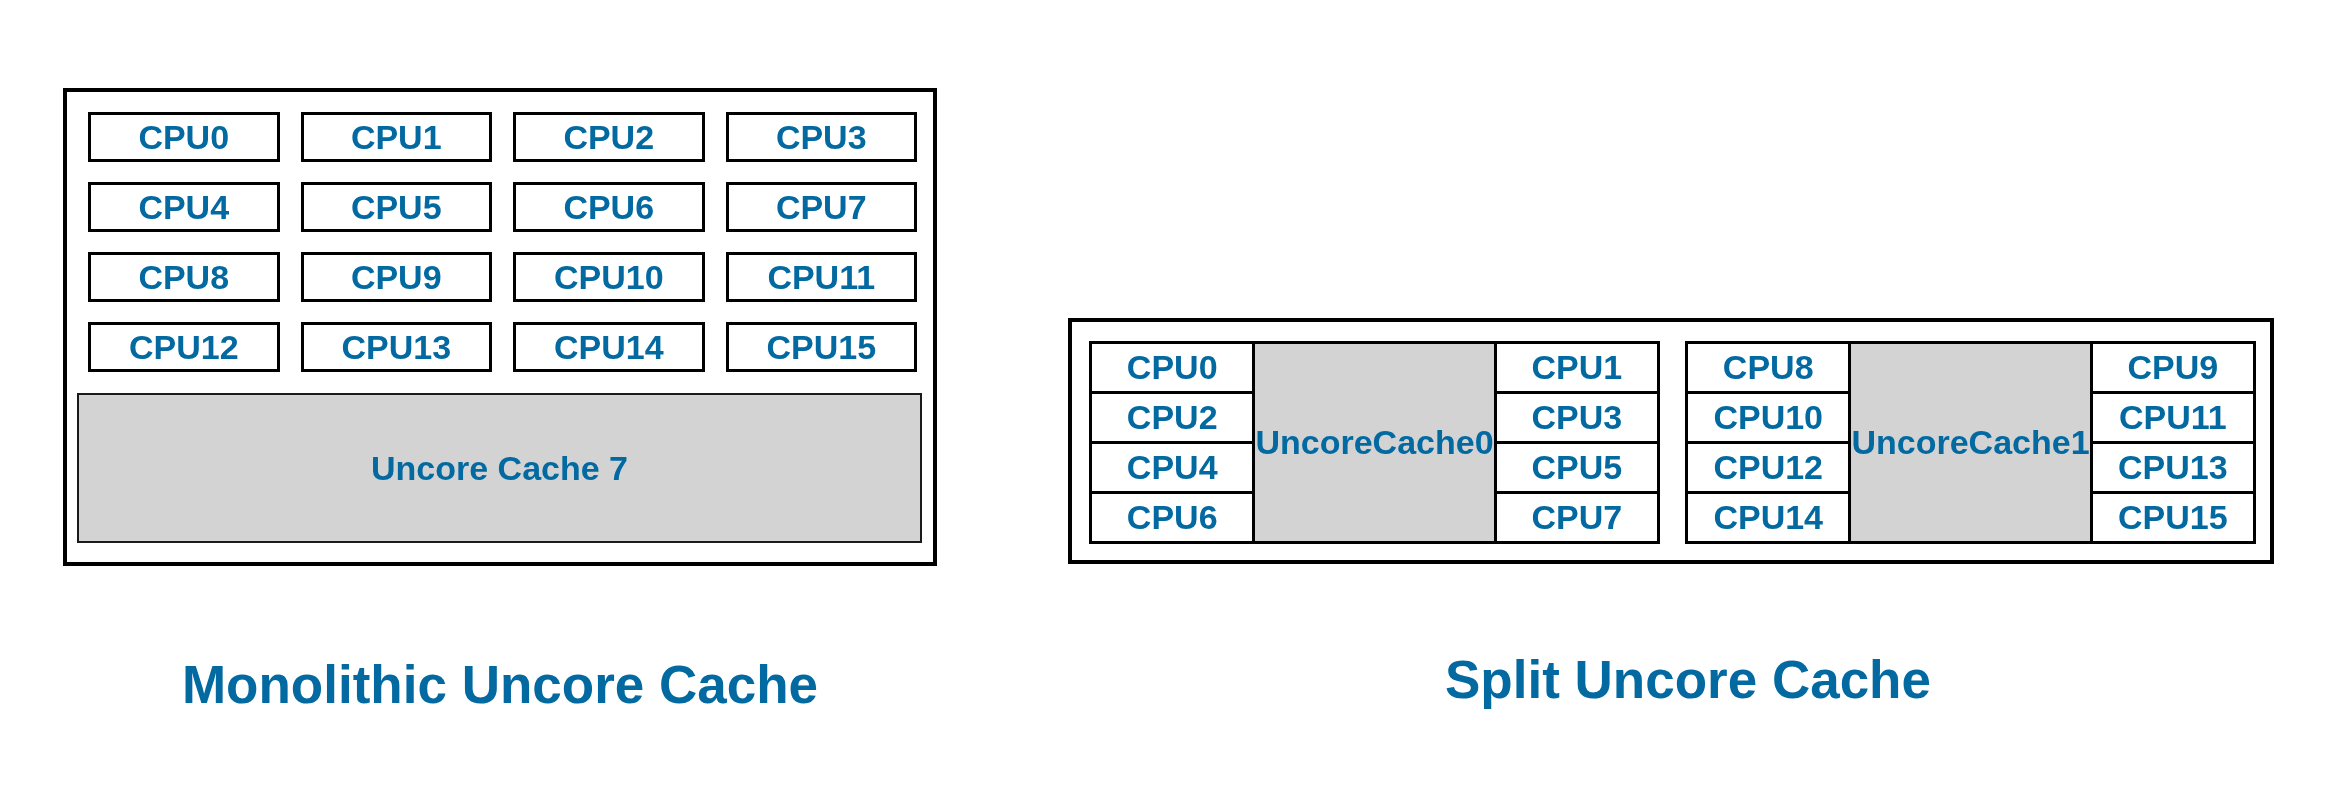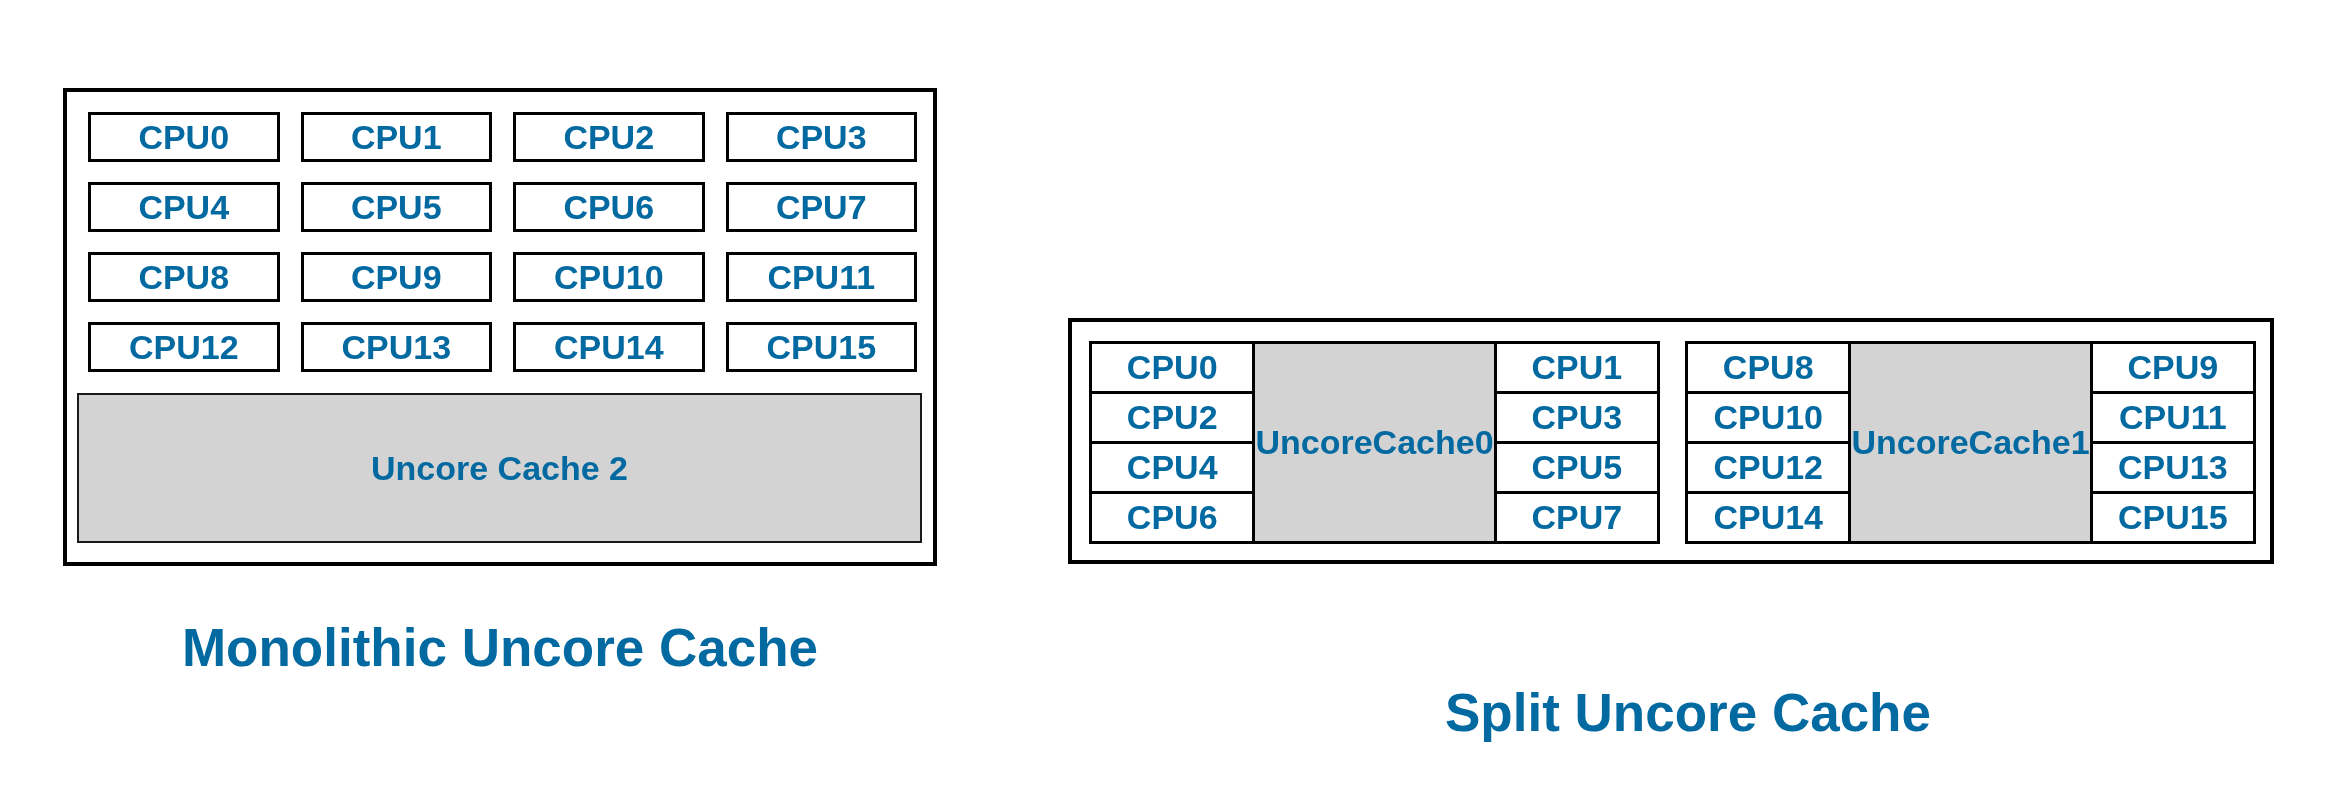--- a/index.html
+++ b/index.html
@@ -102,22 +102,22 @@
 
   
   .caption {
     position: absolute;
     font-size: 53px;
     font-weight: bold;
     text-align: center;
     line-height: 1;
     white-space: nowrap;
   }
-  .caption-mono  { left: 63px;   top: 621px; width: 874px;  }
-  .caption-split { left: 1085px; top: 686px; width: 1206px; }
+  .caption-mono  { left: 63px;   top: 658px; width: 874px;  }
+  .caption-split { left: 1085px; top: 653px; width: 1206px; }
 </style>
 </head>
 <body>
 
 <div class="canvas">
 
   <div class="mono-box">
     <div class="cpu-grid">
       <div class="cpu-box">CPU0</div>
       <div class="cpu-box">CPU1</div>
@@ -129,21 +129,21 @@
       <div class="cpu-box">CPU7</div>
       <div class="cpu-box">CPU8</div>
       <div class="cpu-box">CPU9</div>
       <div class="cpu-box">CPU10</div>
       <div class="cpu-box">CPU11</div>
       <div class="cpu-box">CPU12</div>
       <div class="cpu-box">CPU13</div>
       <div class="cpu-box">CPU14</div>
       <div class="cpu-box">CPU15</div>
     </div>
-    <div class="mono-cache">Uncore Cache 2</div>
+    <div class="mono-cache">Uncore Cache 7</div>
   </div>
   <div class="caption caption-mono">Monolithic Uncore Cache</div>
 
   <div class="split-box">
 
     <div class="cluster">
       <div class="cell c1 r1">CPU0</div>
       <div class="cell c1 r2">CPU2</div>
       <div class="cell c1 r3">CPU4</div>
       <div class="cell c1 r4">CPU6</div>

